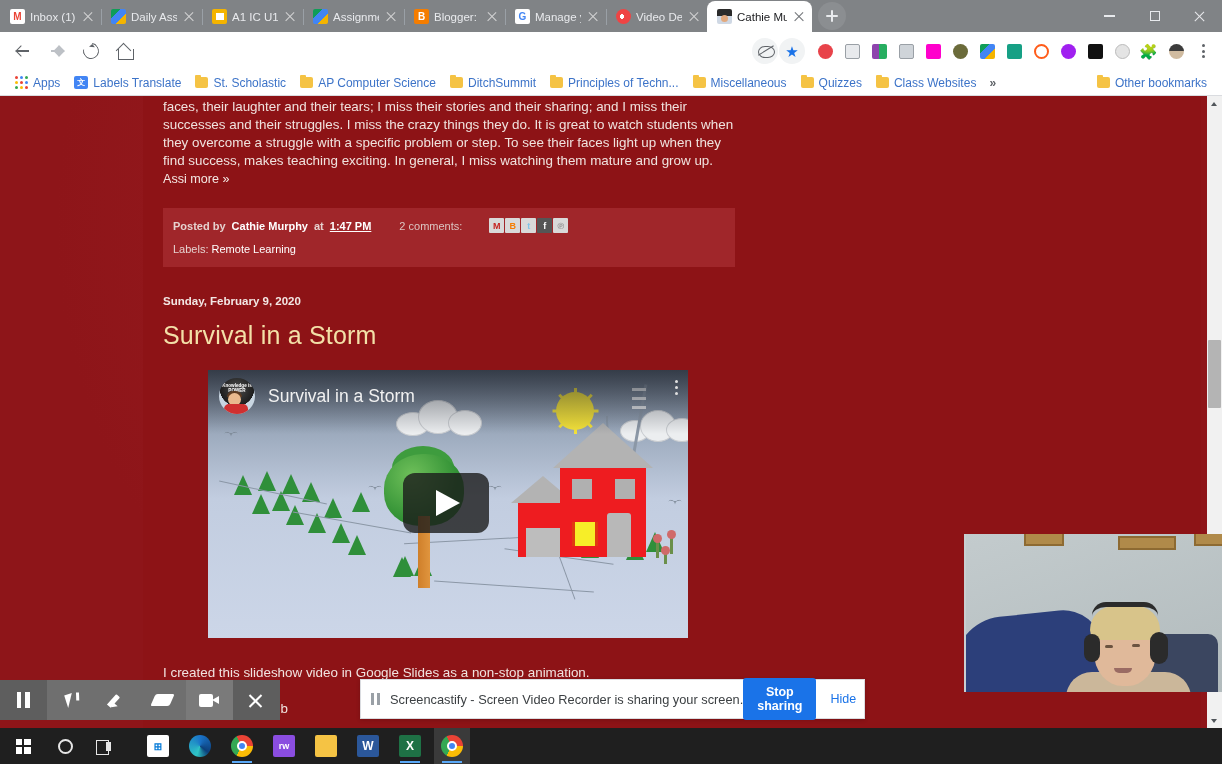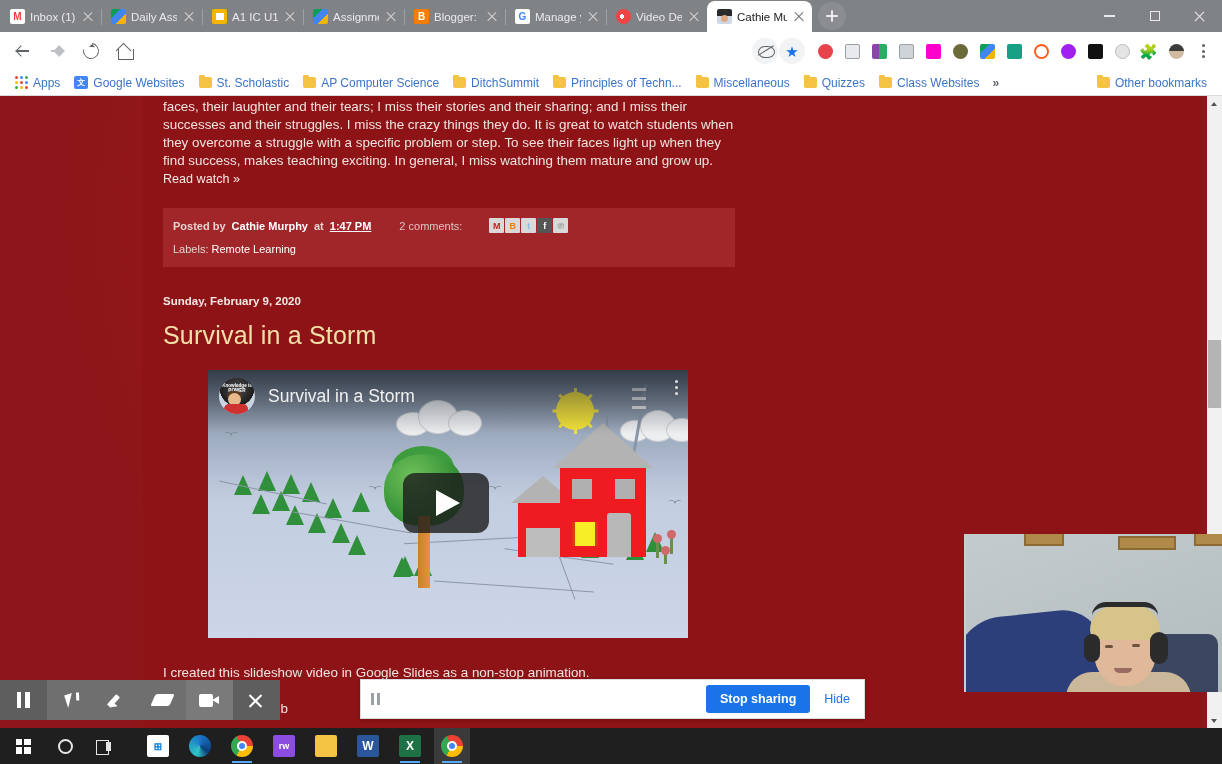--- a/index.html
+++ b/index.html
@@ -503,21 +503,21 @@
           <i></i>
           <i></i>
           <i></i>
           <i></i>
           <i></i>
         </span>
       <span class="lbl">Apps</span>
     </div>
     <div class="bmk">
       <span class="gtrans">文</span>
-      <span class="lbl">Google Websites</span>
+      <span class="lbl">Labels Translate</span>
     </div>
     <div class="bmk">
       <span class="folder"></span>
       <span class="lbl">St. Scholastic</span>
     </div>
     <div class="bmk">
       <span class="folder"></span>
       <span class="lbl">AP Computer Science</span>
     </div>
     <div class="bmk">
@@ -550,21 +550,21 @@
   </div>
 
   <div class="page">
     <div class="page-bg"></div>
     <div class="outer-frame"></div>
 
     <div class="content-col">
       <div class="mainwrap">
 
         <div class="posttext" style="margin-top:2px;">faces, their laughter and their tears; I miss their stories and their sharing; and I miss their successes and their struggles. I miss the crazy things they do. It is great to watch students when they overcome a struggle with a specific problem or step. To see their faces light up when they find success, makes teaching exciting. In general, I miss watching them mature and grow up.</div>
-        <div class="readmore">Read watch »</div>
+        <div class="readmore">Assi more »</div>
 
         <div class="postfooter">
           <div class="pf-line1">
             <span class="seg">Posted by</span>
             <span class="seg pf-author">Cathie Murphy</span>
             <span class="seg">at</span>
             <span class="seg pf-time">1:47 PM</span>
             <span class="pf-comments">2 comments:</span>
             <span class="share-icons">
               <span class="shr" style="color:#c5221f;">M</span>
@@ -720,20 +720,21 @@
     <div class="scbtn" style="background:#7a7a7a;">
         <span class="ic-cam"></span>
       </div>
     <div class="scbtn">
         <span class="ic-x"></span>
       </div>
   </div>
 
   <div class="sharebar">
     <span class="sb-pause"></span>
+    <span class="sb-msg">Screencastify - Screen Video Recorder is sharing your screen.</span>
     <button class="sb-stop">Stop sharing</button>
     <span class="sb-hide">Hide</span>
   </div>
 
   <div class="webcam">
     <div class="wc-wall"></div>
     <div class="wc-frame" style="left:58px;top:-2px;width:40px;height:14px;"></div>
     <div class="wc-frame" style="left:152px;top:2px;width:58px;height:14px;"></div>
     <div class="wc-frame" style="left:228px;top:-2px;width:34px;height:14px;"></div>
     <div class="wc-sofa"></div>

